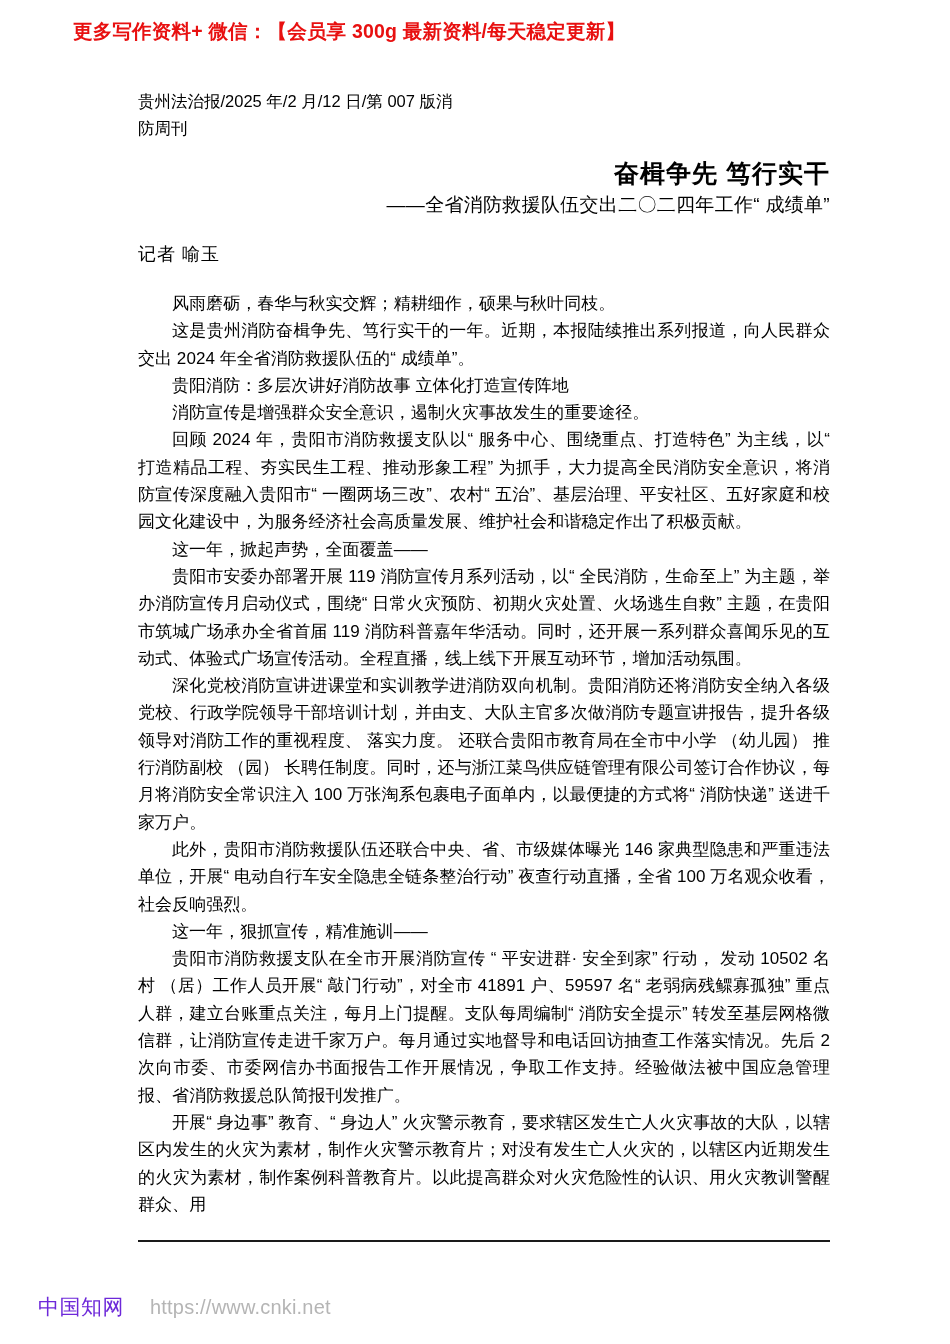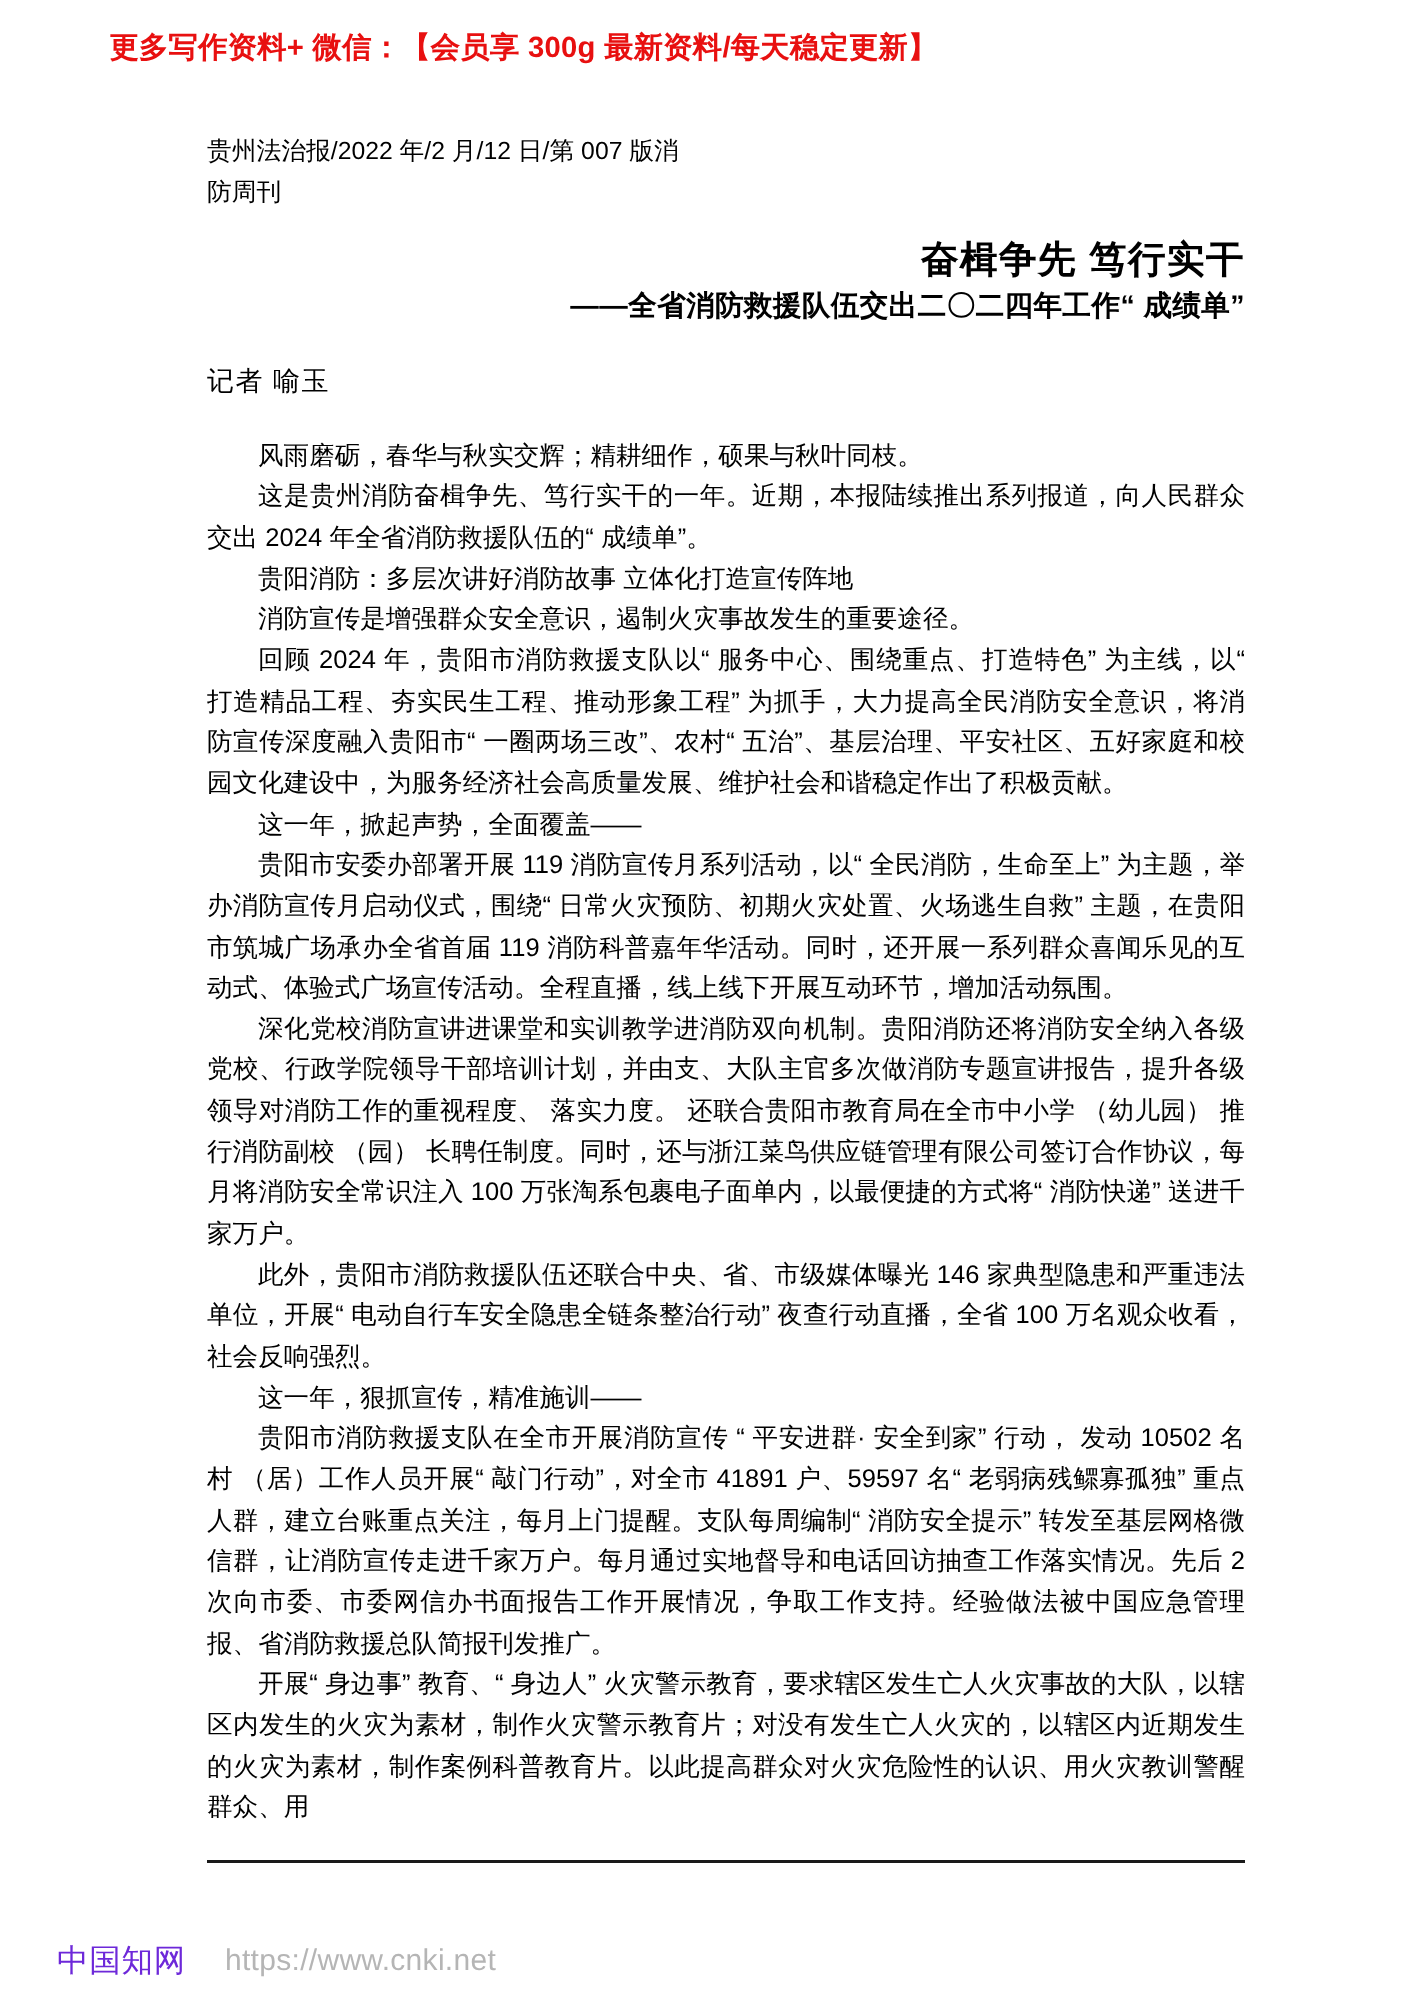--- a/index.html
+++ b/index.html
@@ -57,21 +57,21 @@
     text-align: right;
   }
   .doc-title {
     font-size: 25px;
     font-weight: bold;
     letter-spacing: 1px;
     line-height: 34px;
   }
   .doc-subtitle {
     font-size: 19px;
-    font-weight: bold;
+    font-weight: normal;
     line-height: 30px;
     letter-spacing: 0.3px;
   }
   .byline {
     margin-top: 22px;
     text-align: left;
     font-size: 18px;
     letter-spacing: 1px;
   }
 
@@ -135,21 +135,21 @@
 </style>
 </head>
 <body>
 
 <div class="page">
 
   <div class="promo-banner">更多写作资料+ 微信：【会员享 300g 最新资料/每天稳定更新】</div>
 
   <div class="doc-body">
 
-    <div class="source-line">贵州法治报/2022 年/2 月/12 日/第 007 版消防周刊</div>
+    <div class="source-line">贵州法治报/2025 年/2 月/12 日/第 007 版消防周刊</div>
 
     <div class="title-block">
       <div class="doc-title">奋楫争先  笃行实干</div>
       <div class="doc-subtitle">——全省消防救援队伍交出二〇二四年工作“ 成绩单”</div>
     </div>
 
     <div class="byline">记者  喻玉</div>
 
     <div class="article">
       <p class="para">风雨磨砺，春华与秋实交辉；精耕细作，硕果与秋叶同枝。</p>

